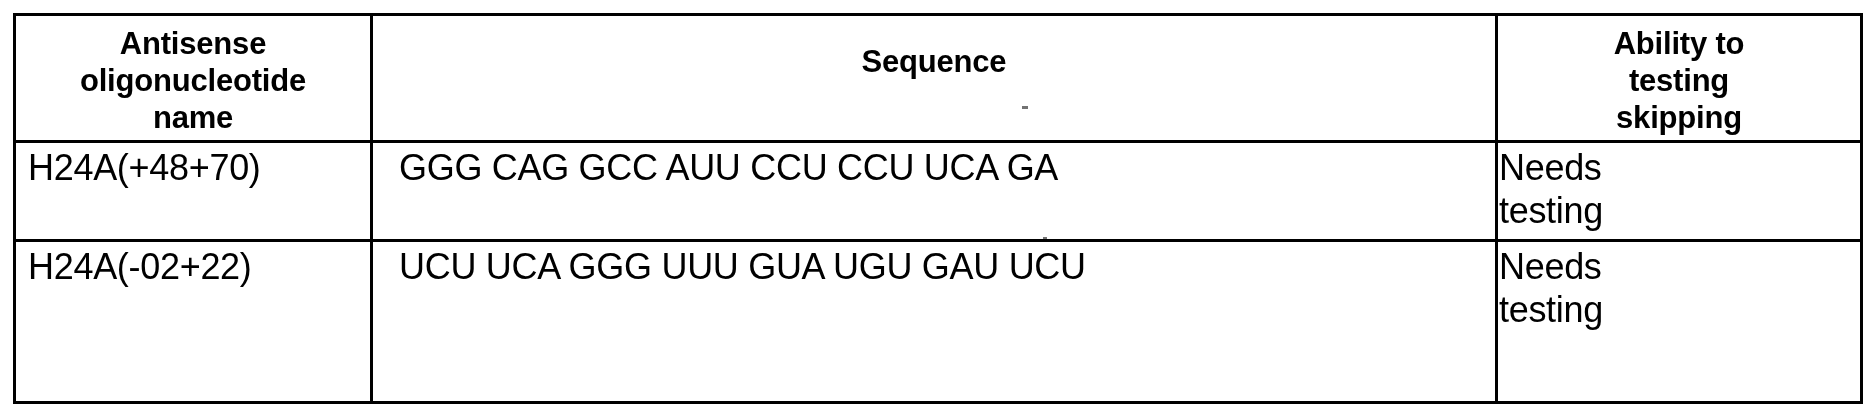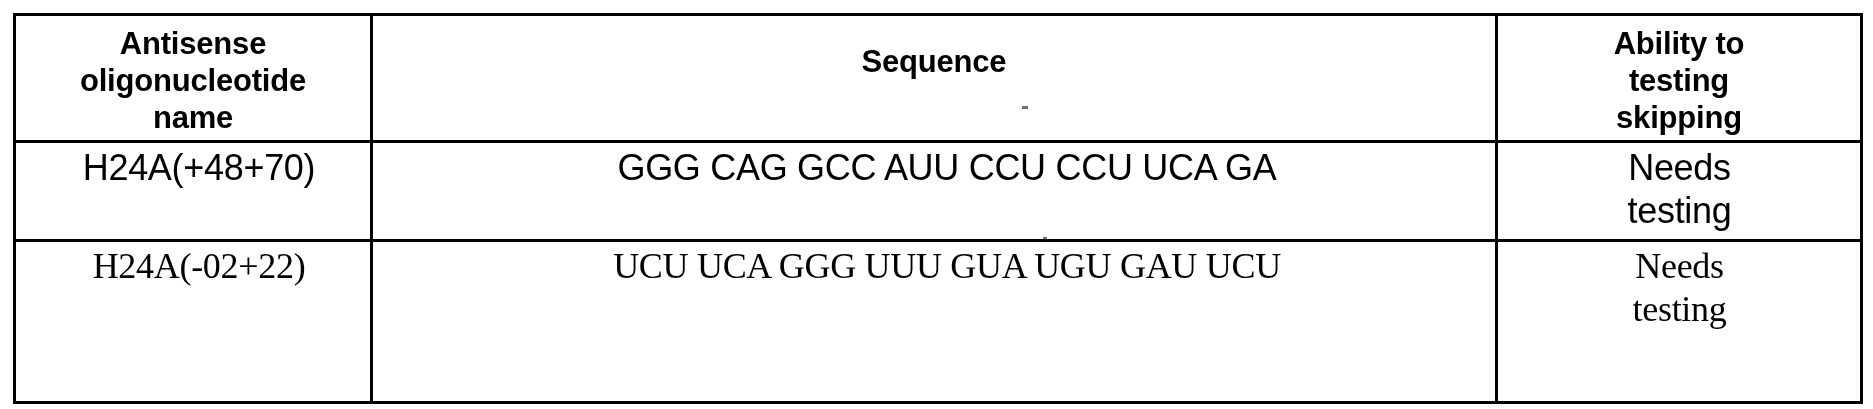--- a/index.html
+++ b/index.html
@@ -61,38 +61,37 @@
   th.seq-head .hdr-inner {
     margin-top: 18px;
   }
 
   
   tbody td {
     height: 96px;
     font-weight: normal;
     font-size: 36px;
     line-height: 43px;
-    text-align: center;
+    text-align: left;
     letter-spacing: -0.3px;
   }
   td .cell-inner {
     padding: 3px 0 0 12px;
   }
   td.seq-cell .cell-inner {
     padding-left: 26px;
   }
   td.abil-cell .cell-inner {
     padding-left: 1px;
   }
   td.abil-cell .cell-inner span {
     display: block;
   }
   tbody tr.row-last td {
     height: 159px;
-    font-family: Liberation Serif, serif;
   }
 
   
   .speck {
     position: absolute;
     background: #000000;
     opacity: 0.55;
   }
 </style>
 </head>

